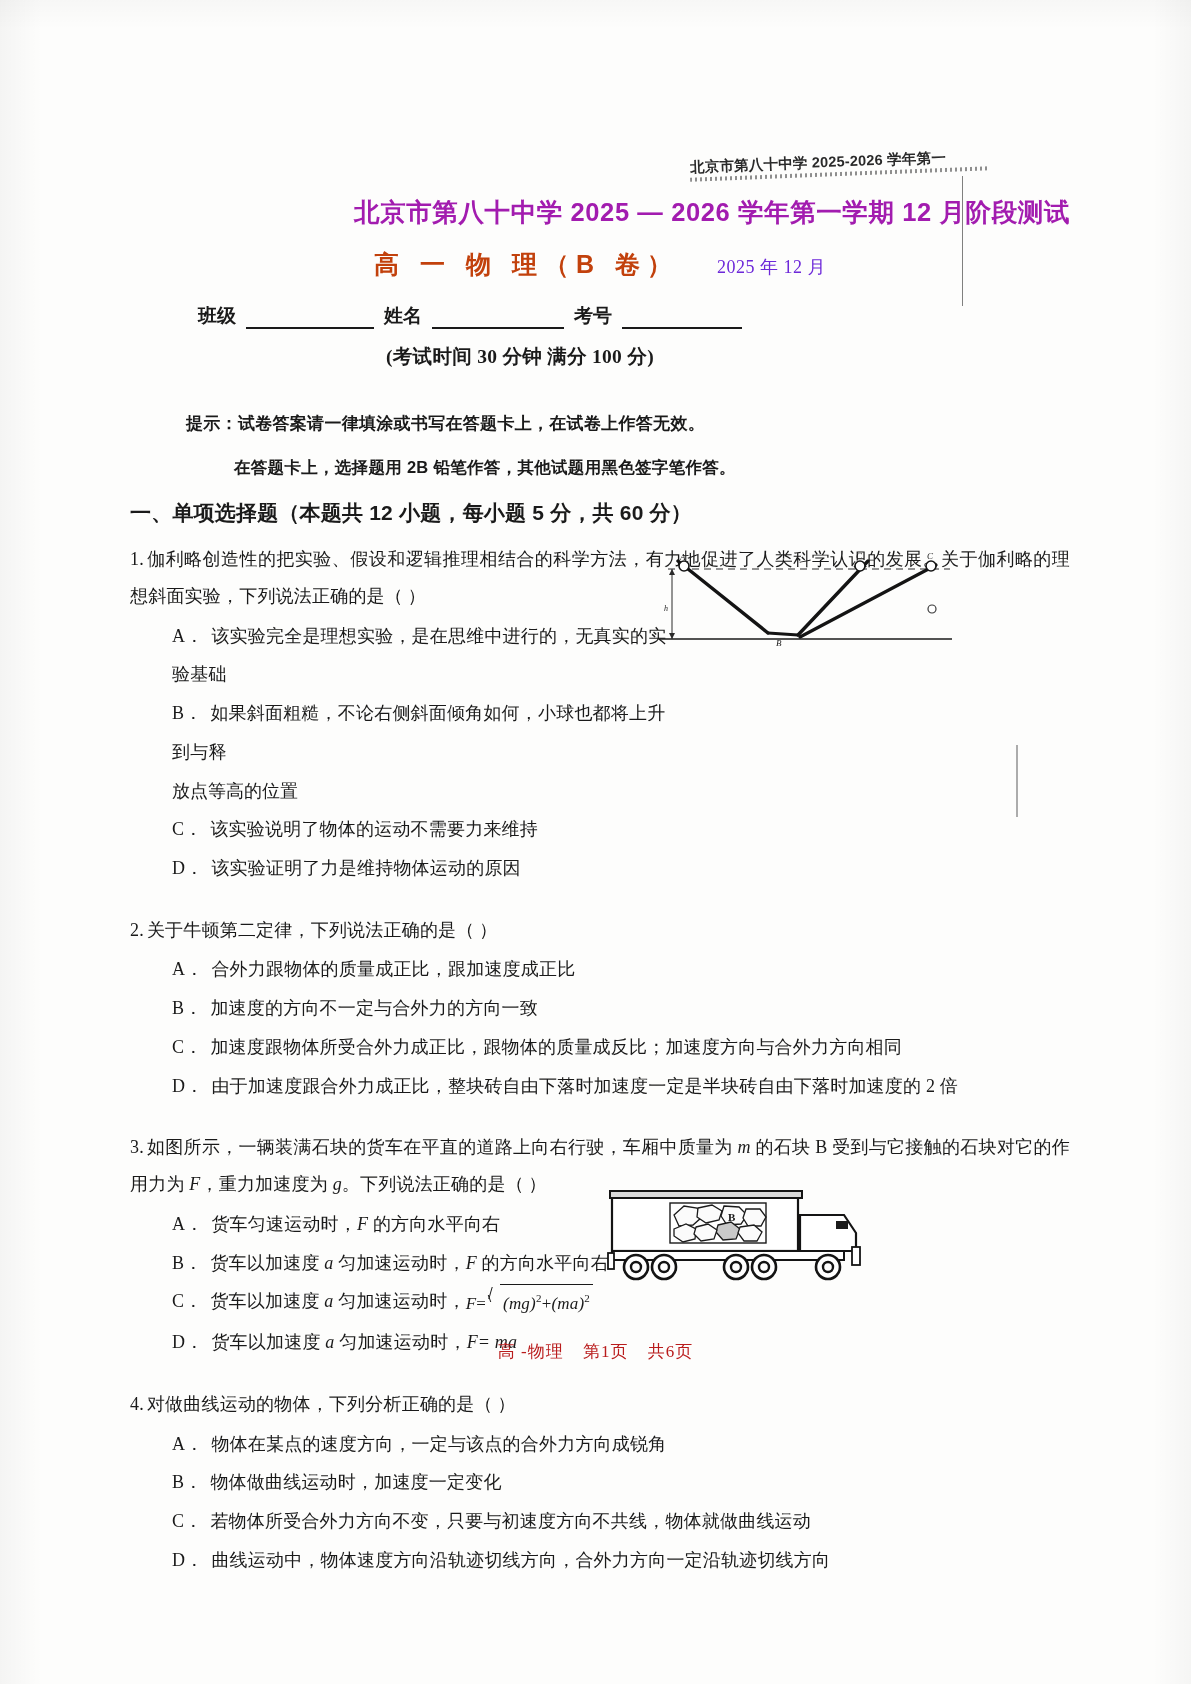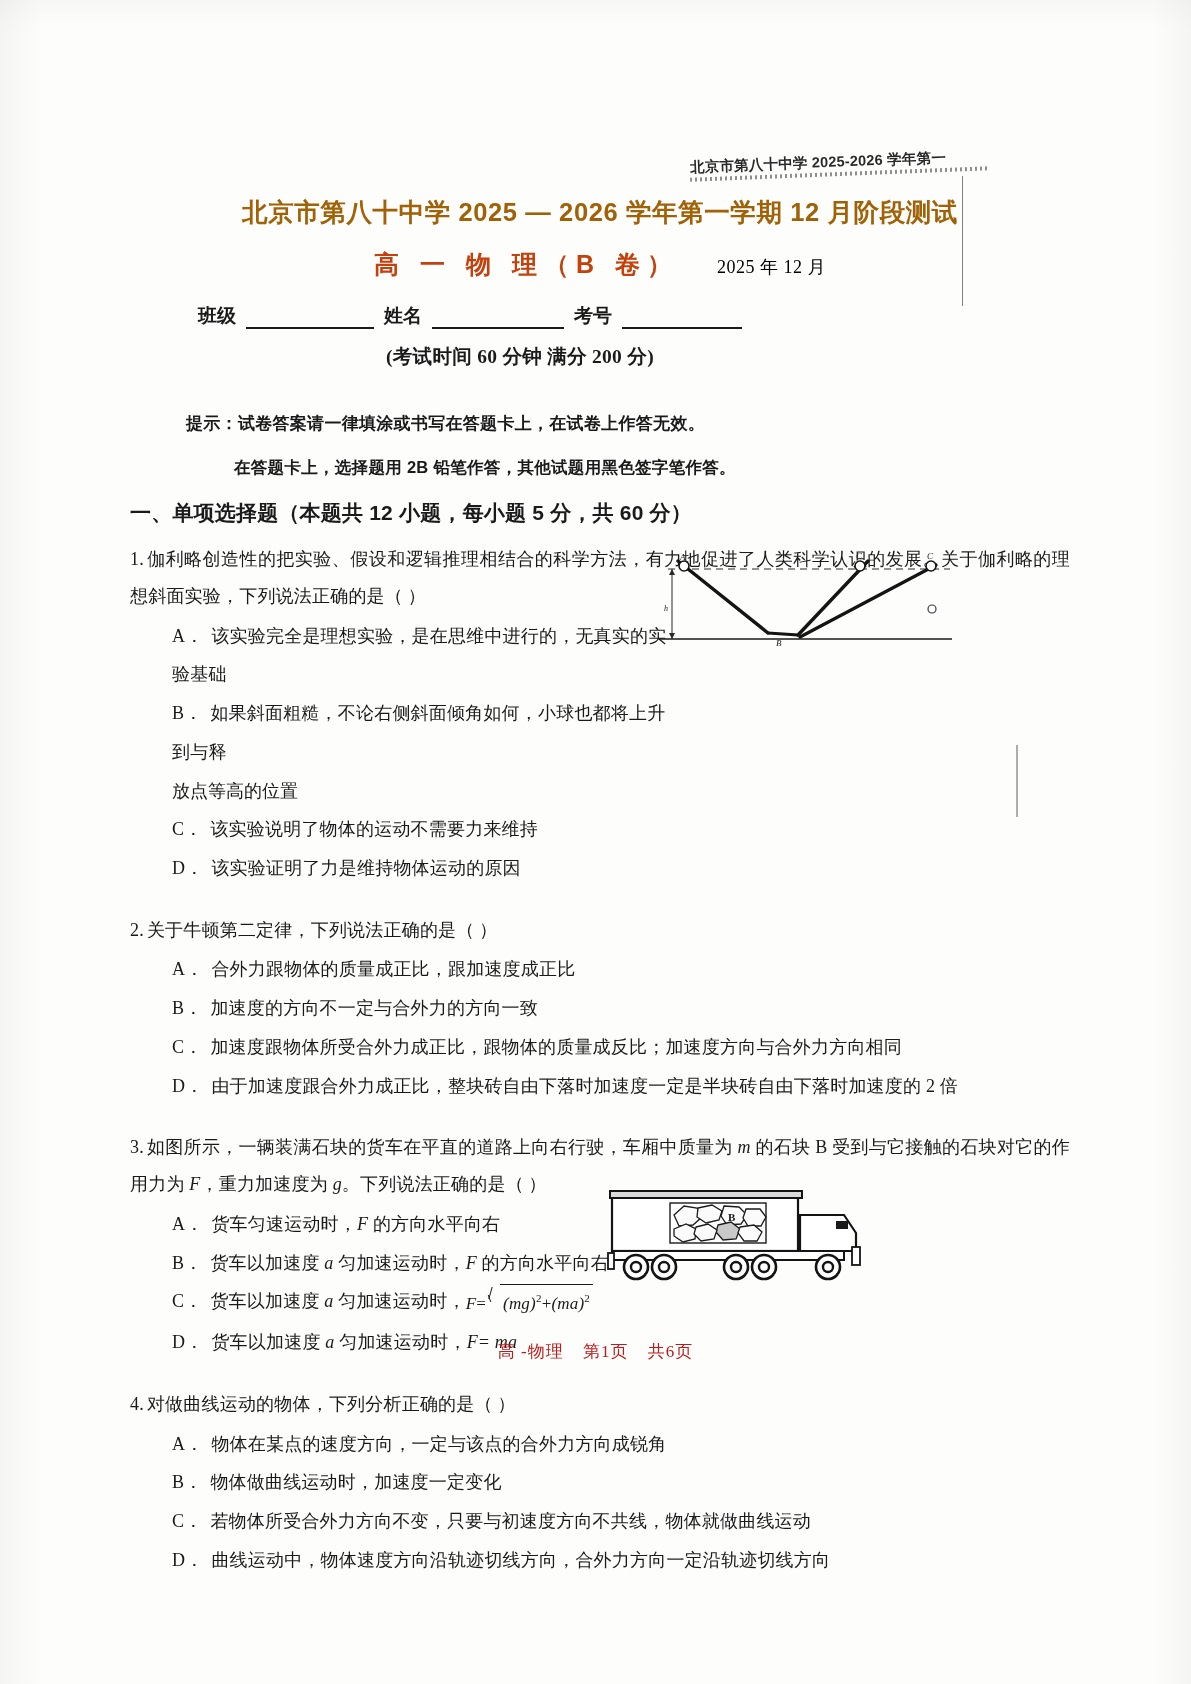--- a/index.html
+++ b/index.html
@@ -78,46 +78,46 @@
     top: 745px;
     width: 2px;
     height: 72px;
     background: #777;
     opacity: .6;
   }
 
   
   .doc-title {
     margin-top: 195px;
-    text-align: center;
+    text-align: right;
     font-family: "Liberation Sans", sans-serif;
     font-weight: bold;
     font-size: 25.5px;
     letter-spacing: 0.6px;
-    color: #a16207;
+    color: #a21caf;
   }
   .subject-row {
     margin-top: 18px;
     text-align: center;
     position: relative;
   }
   .subject {
     font-family: "Liberation Sans", sans-serif;
     font-weight: bold;
     font-size: 25px;
     letter-spacing: 7px;
     color: #c2410c;
   }
   .exam-date {
     font-family: "Liberation Serif", serif;
     font-weight: normal;
     font-size: 18px;
     margin-left: 34px;
     letter-spacing: 0.5px;
-    color: #000000;
+    color: #6d28d9;
   }
 
   
   .fields {
     margin-top: 22px;
     padding-left: 68px;
     font-size: 19px;
     font-weight: bold;
     font-family: "Liberation Serif", serif;
     display: flex;
@@ -289,21 +289,21 @@
 
     <div class="fields">
       <span class="field-label">班级</span>
       <span class="field-blank blank-class"></span>
       <span class="field-label">姓名</span>
       <span class="field-blank blank-name"></span>
       <span class="field-label">考号</span>
       <span class="field-blank blank-id"></span>
     </div>
 
-    <div class="exam-meta">(考试时间 60 分钟 满分 200 分)</div>
+    <div class="exam-meta">(考试时间 30 分钟 满分 100 分)</div>
 
     <div class="notice-1">提示：试卷答案请一律填涂或书写在答题卡上，在试卷上作答无效。</div>
     <div class="notice-2">在答题卡上，选择题用 2B 铅笔作答，其他试题用黑色签字笔作答。</div>
 
     <div class="section-heading">一、单项选择题（本题共 12 小题，每小题 5 分，共 60 分）</div>
 
     <div class="question with-figure">
       <div class="q-stem">
         <span class="qnum">1.</span><span>伽利略创造性的把实验、假设和逻辑推理相结合的科学方法，有力地促进了人类科学认识的发展。关于伽利略的理想斜面实验，下列说法正确的是（      ）</span>
       </div>

